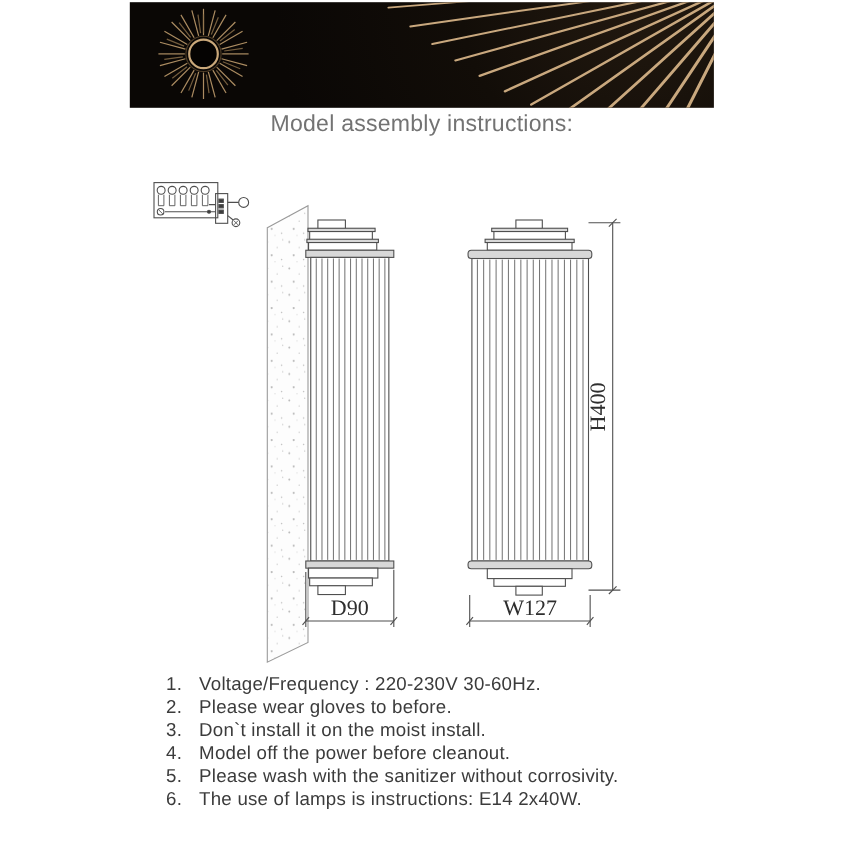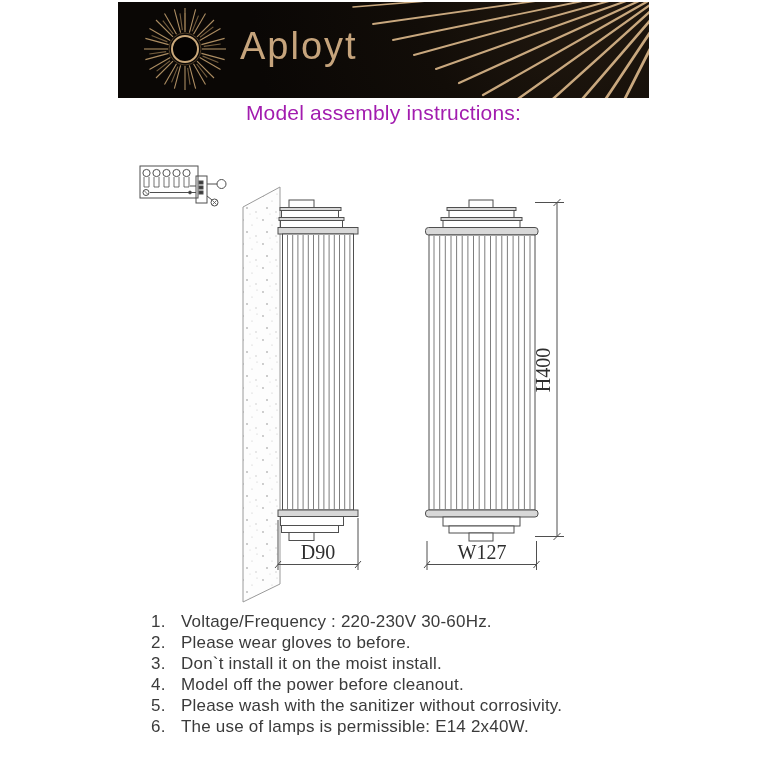--- a/index.html
+++ b/index.html
@@ -9,21 +9,21 @@
   
   .banner{position:absolute;left:118px;top:2px;width:531px;height:96px;
           background:radial-gradient(circle at 88% -10%, #241a10 0%, #120d08 35%, #0a0705 70%);
           overflow:hidden;}
   .banner svg{position:absolute;left:0;top:0;}
   .brand-text{position:absolute;left:122px;top:20px;font-size:38px;line-height:48px;
               color:#c6a47c;letter-spacing:2px;font-weight:400;}
 
   
   .title-block{position:absolute;left:0;top:101px;width:767px;text-align:center;
-               color:#a21caf;}
+               color:#737373;}
   .title-line1{font-size:21px;line-height:23px;letter-spacing:.2px;}
   .title-line2{font-size:20px;line-height:23px;letter-spacing:.4px;}
 
   
   .drawing{position:absolute;left:130px;top:156px;}
   .dim-text{font-family:"Liberation Serif",serif;font-size:20px;fill:#2e2e2e;}
 
   
   .instructions{position:absolute;left:151px;top:611px;width:500px;color:#3b3b3b;}
   .instr-row{display:flex;font-size:17px;line-height:21px;letter-spacing:.2px;}
@@ -92,21 +92,20 @@
         <line x1="567" y1="-22" x2="318" y2="67" stroke-width="2.1"></line>
         <line x1="567" y1="-22" x2="341" y2="81" stroke-width="2.2"></line>
         <line x1="567" y1="-22" x2="365" y2="93" stroke-width="2.3"></line>
         <line x1="567" y1="-22" x2="390" y2="104" stroke-width="2.4"></line>
         <line x1="567" y1="-22" x2="416" y2="114" stroke-width="2.5"></line>
         <line x1="567" y1="-22" x2="441" y2="124" stroke-width="2.6"></line>
         <line x1="567" y1="-22" x2="463" y2="134" stroke-width="2.7"></line>
         <line x1="567" y1="-22" x2="483" y2="144" stroke-width="2.8"></line>
       </g>
     </svg>
-    <span class="brand-text">Aployt</span>
   </div>
 
   <div class="title-block">
     <div class="title-line1">Model assembly instructions:</div>
   </div>
 
   <svg class="drawing" width="465" height="450" viewBox="130 156 465 450">
     <defs>
       <pattern id="speck" width="20" height="24" patternUnits="userSpaceOnUse">
         <circle cx="3" cy="4" r="0.9" fill="#a8a8a8" opacity="0.8"></circle>
@@ -222,17 +221,17 @@
     <div class="instr-row">
       <span class="instr-num">4.</span>
       <span class="instr-txt">Model off the power before cleanout.</span>
     </div>
     <div class="instr-row">
       <span class="instr-num">5.</span>
       <span class="instr-txt">Please wash with the sanitizer without corrosivity.</span>
     </div>
     <div class="instr-row">
       <span class="instr-num">6.</span>
-      <span class="instr-txt">The use of lamps is permissible: E14 2x40W.</span>
+      <span class="instr-txt">The use of lamps is instructions: E14 2x40W.</span>
     </div>
   </div>
 
 </div>
 
 </body></html>

